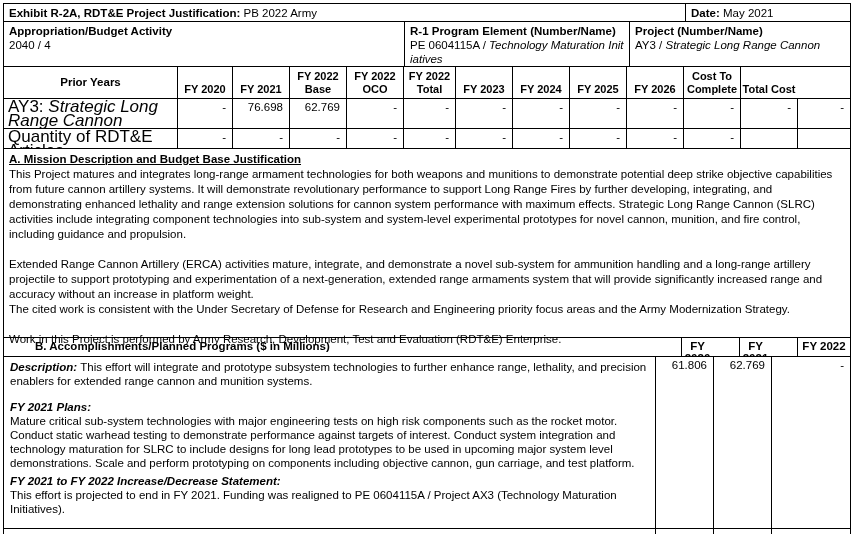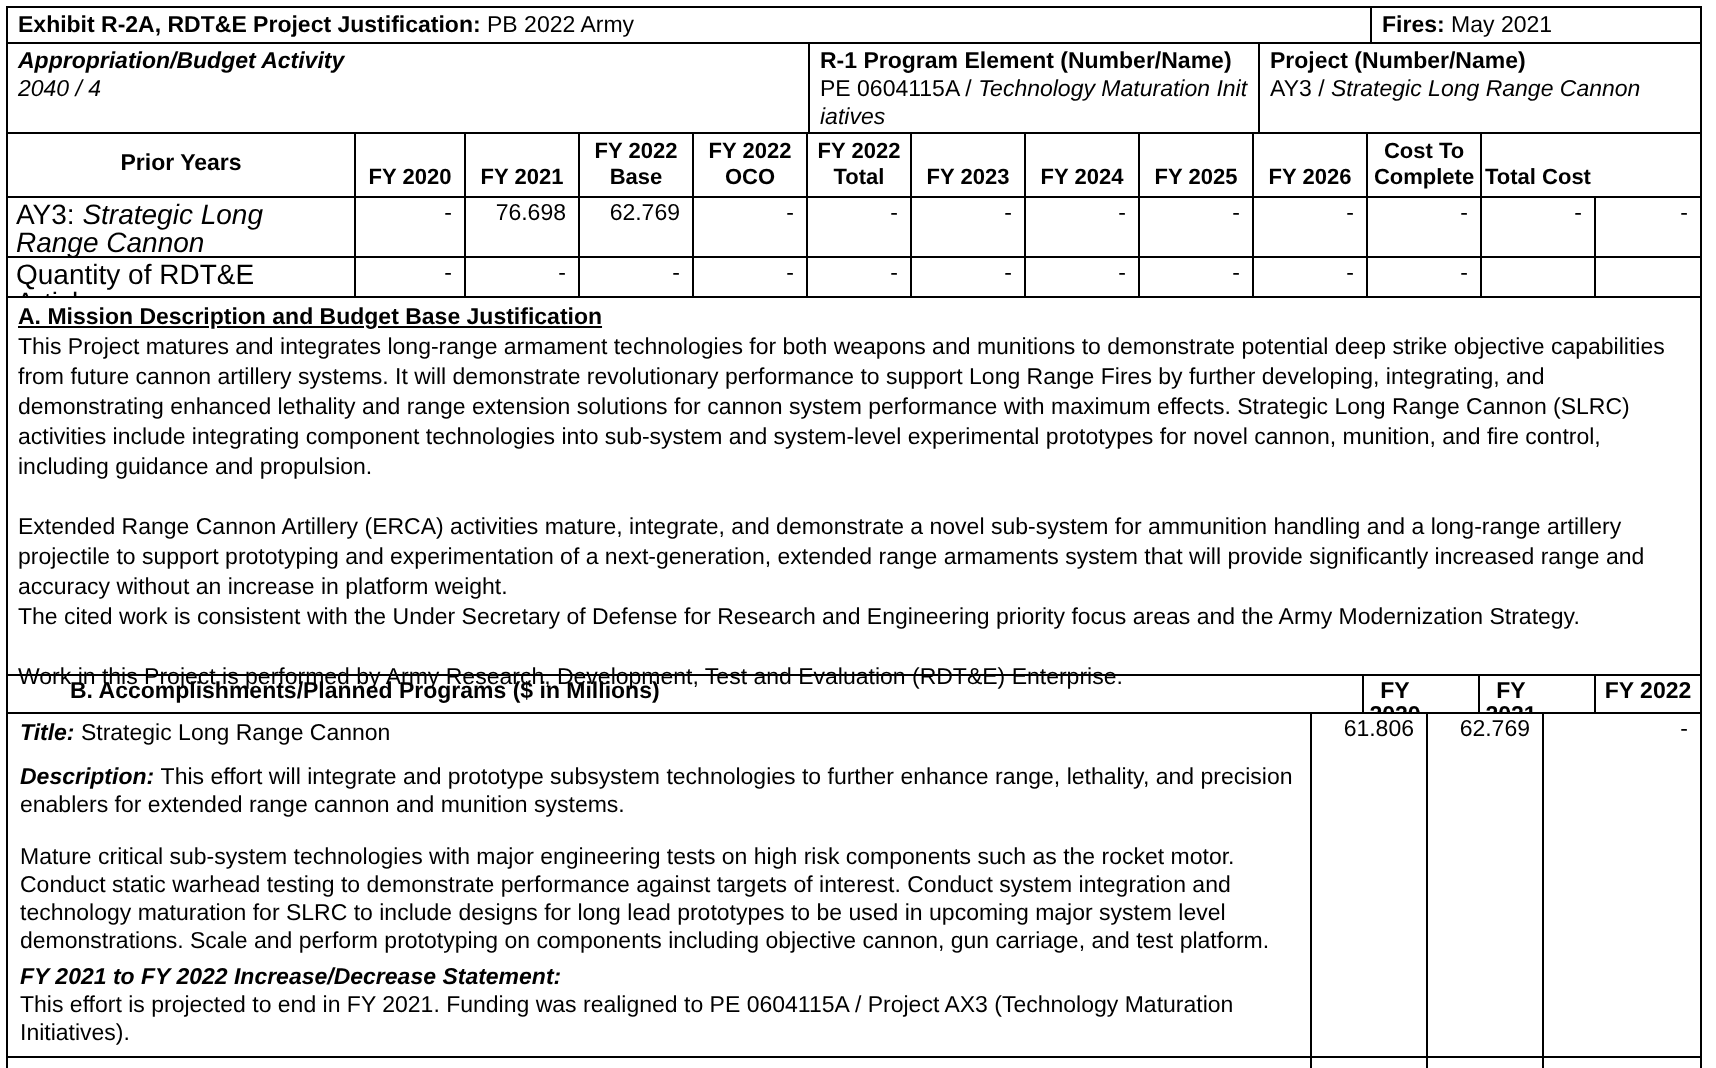--- a/index.html
+++ b/index.html
@@ -21,32 +21,32 @@
 
   
   .r-exhibit { height:18px; }
   .r-exhibit > div { display:flex; align-items:center; padding:0 5px; font-size:11.5px; white-space:nowrap; }
   .r-exhibit .c-title { flex:1; }
   .r-exhibit .c-date { width:165px; }
 
   
   .r-meta { height:45px; }
   .r-meta > div { padding:2px 5px; font-size:11.5px; line-height:14px; }
-  .c-appr { width:400px;font-style:italic; }
+  .c-appr { width:400px; }
   .c-r1 { width:225px; word-break:break-all; }
   .c-proj { flex:1; }
 
   
   .cost-grid { grid-template-columns:173px 55px 57px 57px 57px 52px 57px 57px 57px 57px 57px 57px auto; }
   .cost-head { height:32px; }
   .cost-head > div { display:flex; flex-direction:column; justify-content:flex-end; align-items:center; text-align:center; font-weight:bold; font-size:11px; line-height:13px; padding:1px 1px 2px; }
   .cost-head > div:first-child { justify-content:center; font-size:11.5px; }
   .cost-r1 { height:30px; }
   .cost-r2 { height:20px; }
-  .cost-label { font-size:14px; line-height:14px; padding:1px 4px; }
+  .cost-label { font-size:17px; line-height:14px; padding:1px 4px; }
   .val { font-size:11.5px; text-align:right; padding:2px 6px 0 2px; }
 
   
   .sec-a { height:189px; border-bottom:1px solid #000; padding:3px 5px; font-size:11.5px; line-height:15px; }
   .sec-a h2 { font-size:11.5px; font-weight:bold; text-decoration:underline; line-height:15px; }
   .sec-a p.gap { margin-bottom:15px; }
 
   
   .b-grid { grid-template-columns:1fr 58px 58px 79px; }
   .b-head { height:19px; }
@@ -68,21 +68,21 @@
 <body>
 
 <div class="page">
   <div class="doc">
 
     <div class="row r-exhibit">
       <div class="c-title">
         <span class="b">Exhibit R-2A, RDT&amp;E Project Justification:</span>&nbsp;<span>PB 2022 Army</span>
       </div>
       <div class="c-date">
-        <span class="b">Fires:</span>&nbsp;<span>May 2021</span>
+        <span class="b">Date:</span>&nbsp;<span>May 2021</span>
       </div>
     </div>
 
     <div class="row r-meta">
       <div class="c-appr">
         <div class="b">Appropriation/Budget Activity</div>
         <div>2040 / 4</div>
       </div>
       <div class="c-r1">
         <div class="b">R-1 Program Element (Number/Name)</div>
@@ -151,22 +151,22 @@
 
     <div class="grid b-grid b-head">
       <div class="b-title">B. Accomplishments/Planned Programs ($ in Millions)</div>
       <div class="b-col">FY 2020</div>
       <div class="b-col">FY 2021</div>
       <div class="b-col">FY 2022</div>
     </div>
 
     <div class="grid b-grid b-content">
       <div class="b-text">
-        <div class="t-row"><span class="bi">Title:</span>&nbsp;<span>Strategic Long Range Cannon</span></div>
         <div class="desc"><span class="bi">Description:</span>&nbsp;<span>This effort will integrate and prototype subsystem technologies to further enhance range, lethality, and precision enablers for extended range cannon and munition systems.</span></div>
+        <div><span class="bi">FY 2021 Plans:</span></div>
         <div class="plans">Mature critical sub-system technologies with major engineering tests on high risk components such as the rocket motor. Conduct static warhead testing to demonstrate performance against targets of interest. Conduct system integration and technology maturation for SLRC to include designs for long lead prototypes to be used in upcoming major system level demonstrations. Scale and perform prototyping on components including objective cannon, gun carriage, and test platform.</div>
         <div><span class="bi">FY 2021 to FY 2022 Increase/Decrease Statement:</span></div>
         <div>This effort is projected to end in FY 2021.  Funding was realigned to PE 0604115A / Project AX3 (Technology Maturation Initiatives).</div>
       </div>
       <div class="val">61.806</div>
       <div class="val">62.769</div>
       <div class="val">-</div>
     </div>
 
     <div class="grid b-grid b-sliver">

